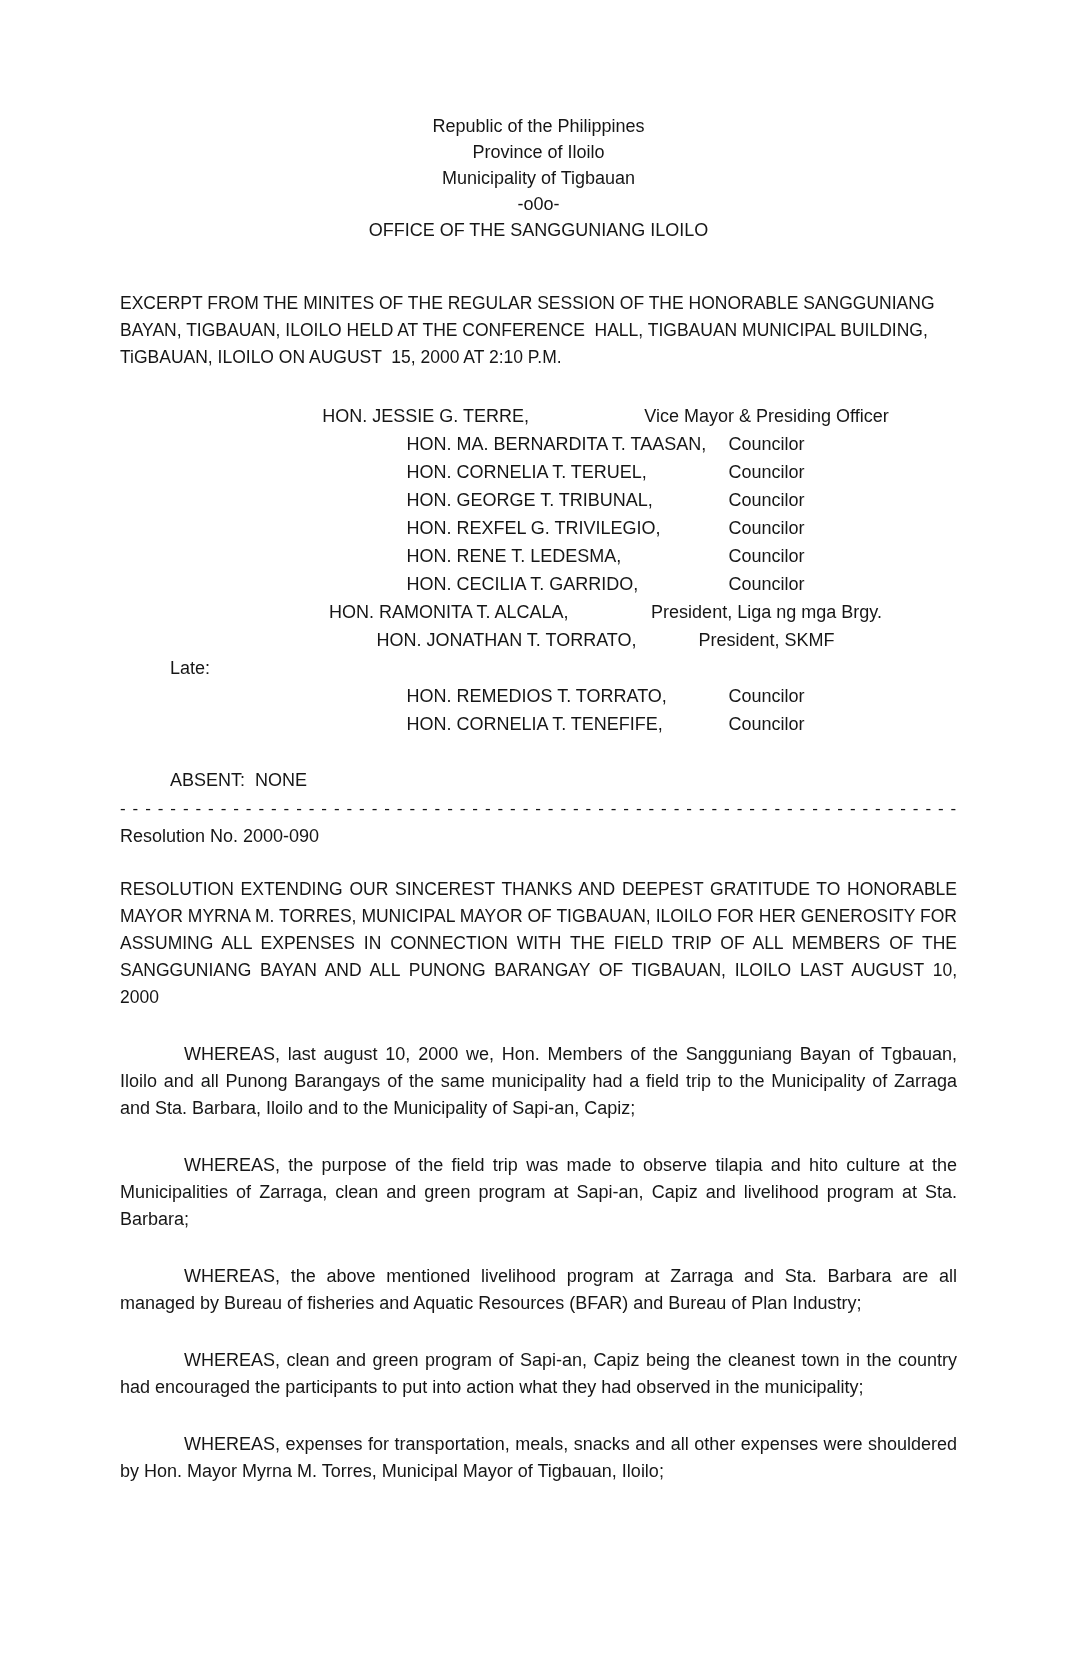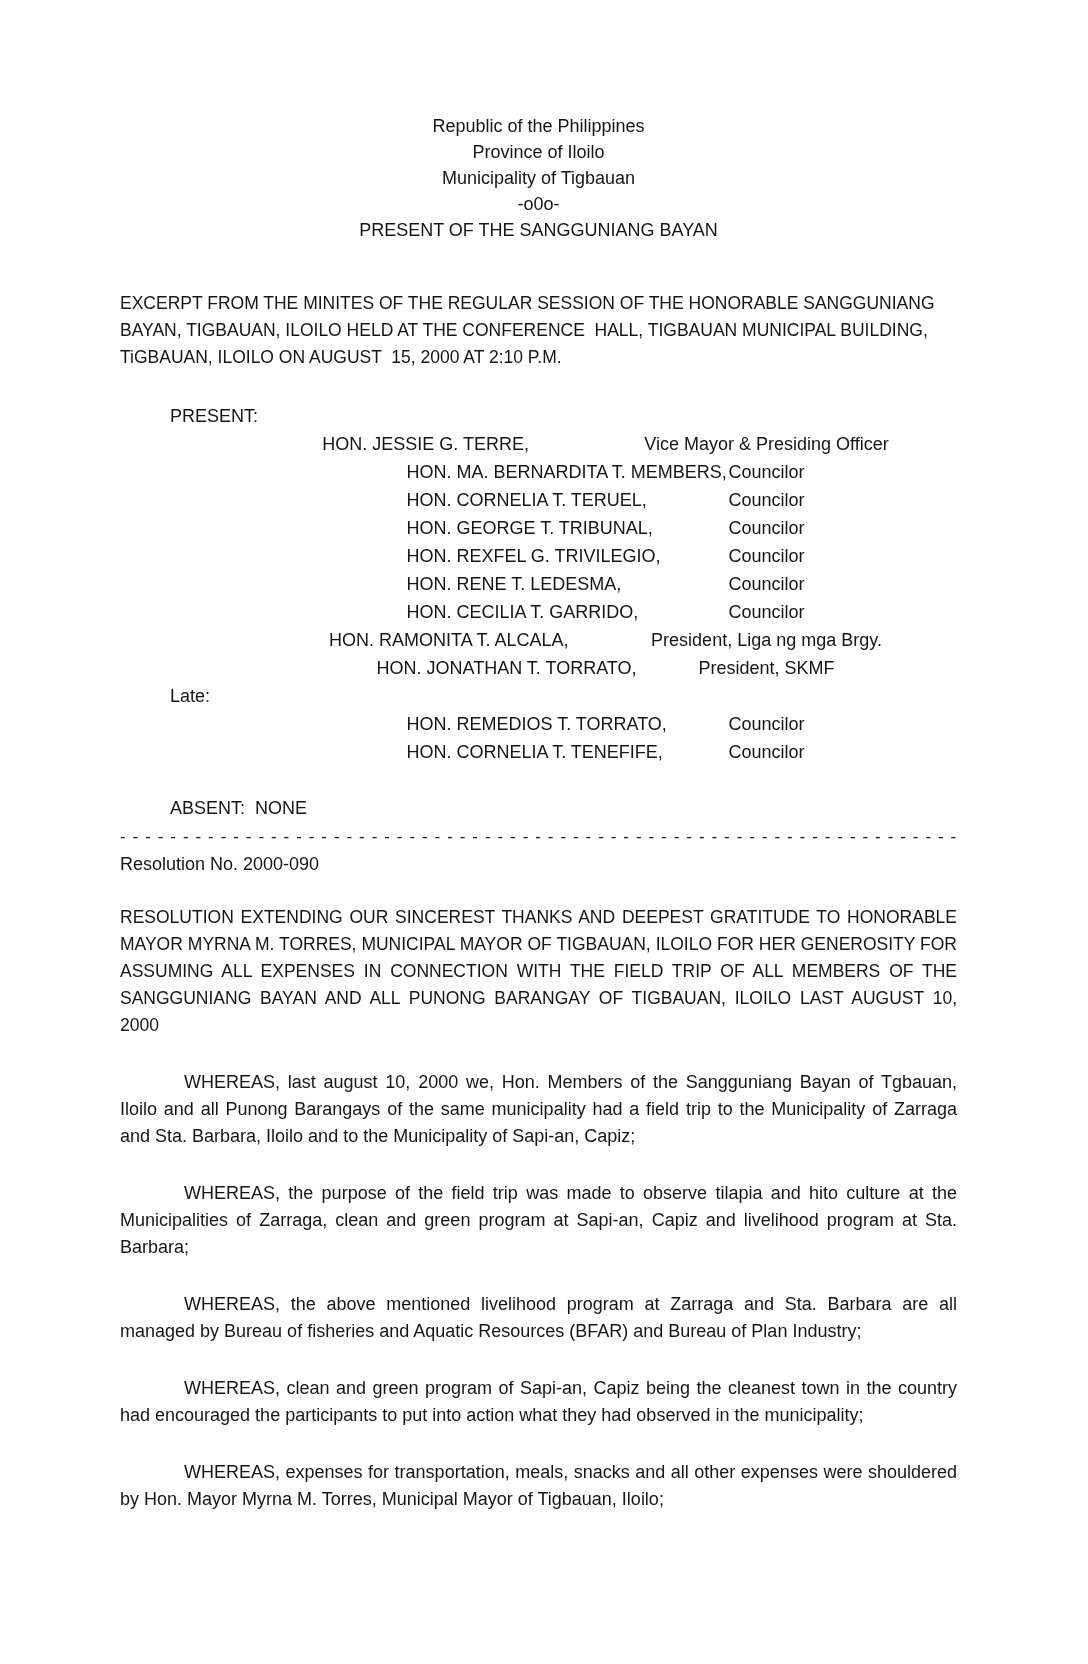--- a/index.html
+++ b/index.html
@@ -56,34 +56,33 @@
 </head>
 <body>
 
 <div class="page">
 
   <div class="doc-header">
     <div>Republic of the Philippines</div>
     <div>Province of Iloilo</div>
     <div>Municipality of Tigbauan</div>
     <div>-o0o-</div>
-    <div>PRESENT OF THE SANGGUNIANG BAYAN</div>
+    <div>OFFICE OF THE SANGGUNIANG ILOILO</div>
   </div>
 
   <p class="excerpt">EXCERPT FROM THE MINITES OF THE REGULAR SESSION OF THE HONORABLE SANGGUNIANG BAYAN, TIGBAUAN, ILOILO HELD AT THE CONFERENCE  HALL, TIGBAUAN MUNICIPAL BUILDING, TiGBAUAN, ILOILO ON AUGUST  15, 2000 AT 2:10 P.M.</p>
 
   <div class="att-section">
-    <div class="att-label">PRESENT:</div>
 
     <div class="att-row">
       <span class="att-name">HON. JESSIE G. TERRE,</span>
       <span class="att-pos">Vice Mayor &amp; Presiding Officer</span>
     </div>
     <div class="att-row">
-      <span class="att-name">HON. MA. BERNARDITA T. MEMBERS,</span>
+      <span class="att-name">HON. MA. BERNARDITA T. TAASAN,</span>
       <span class="att-pos">Councilor</span>
     </div>
     <div class="att-row">
       <span class="att-name">HON. CORNELIA T. TERUEL,</span>
       <span class="att-pos">Councilor</span>
     </div>
     <div class="att-row">
       <span class="att-name">HON. GEORGE T. TRIBUNAL,</span>
       <span class="att-pos">Councilor</span>
     </div>

